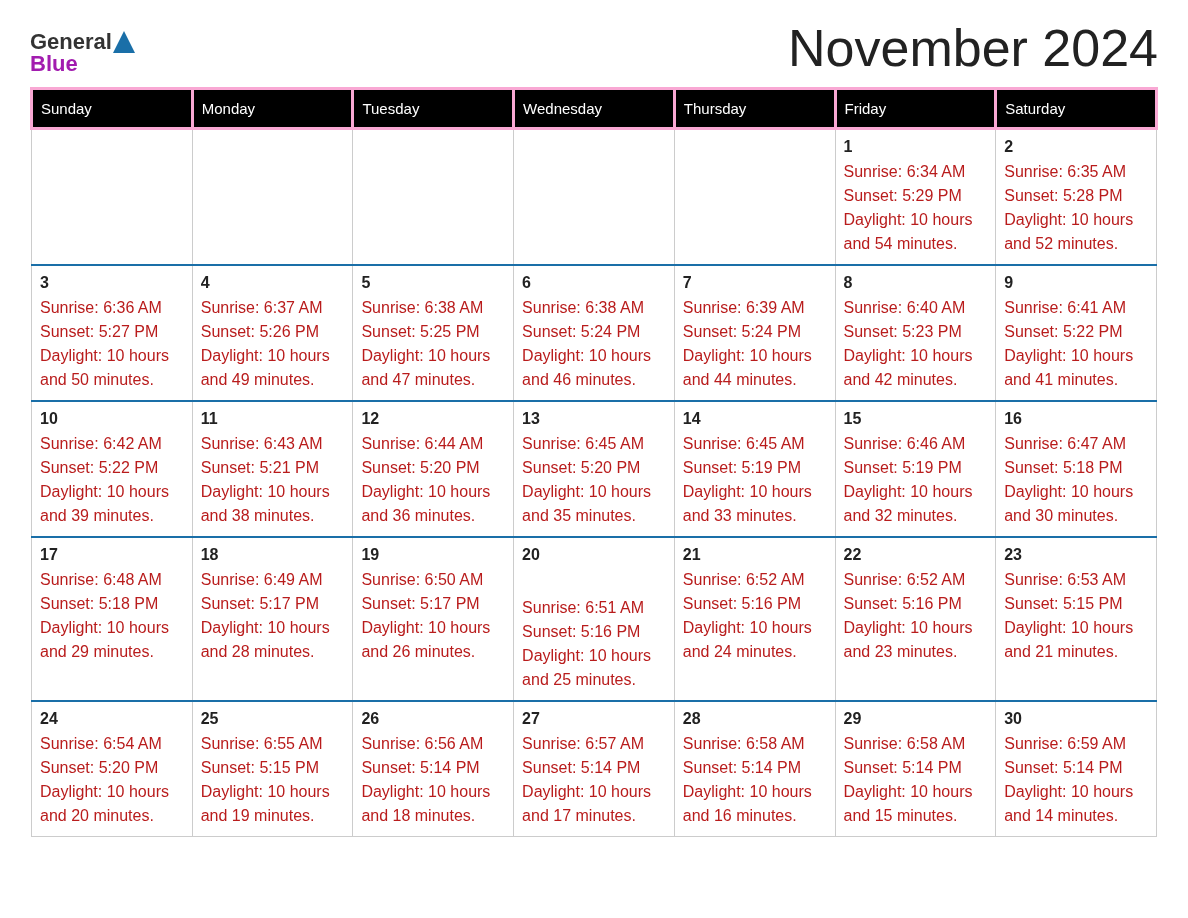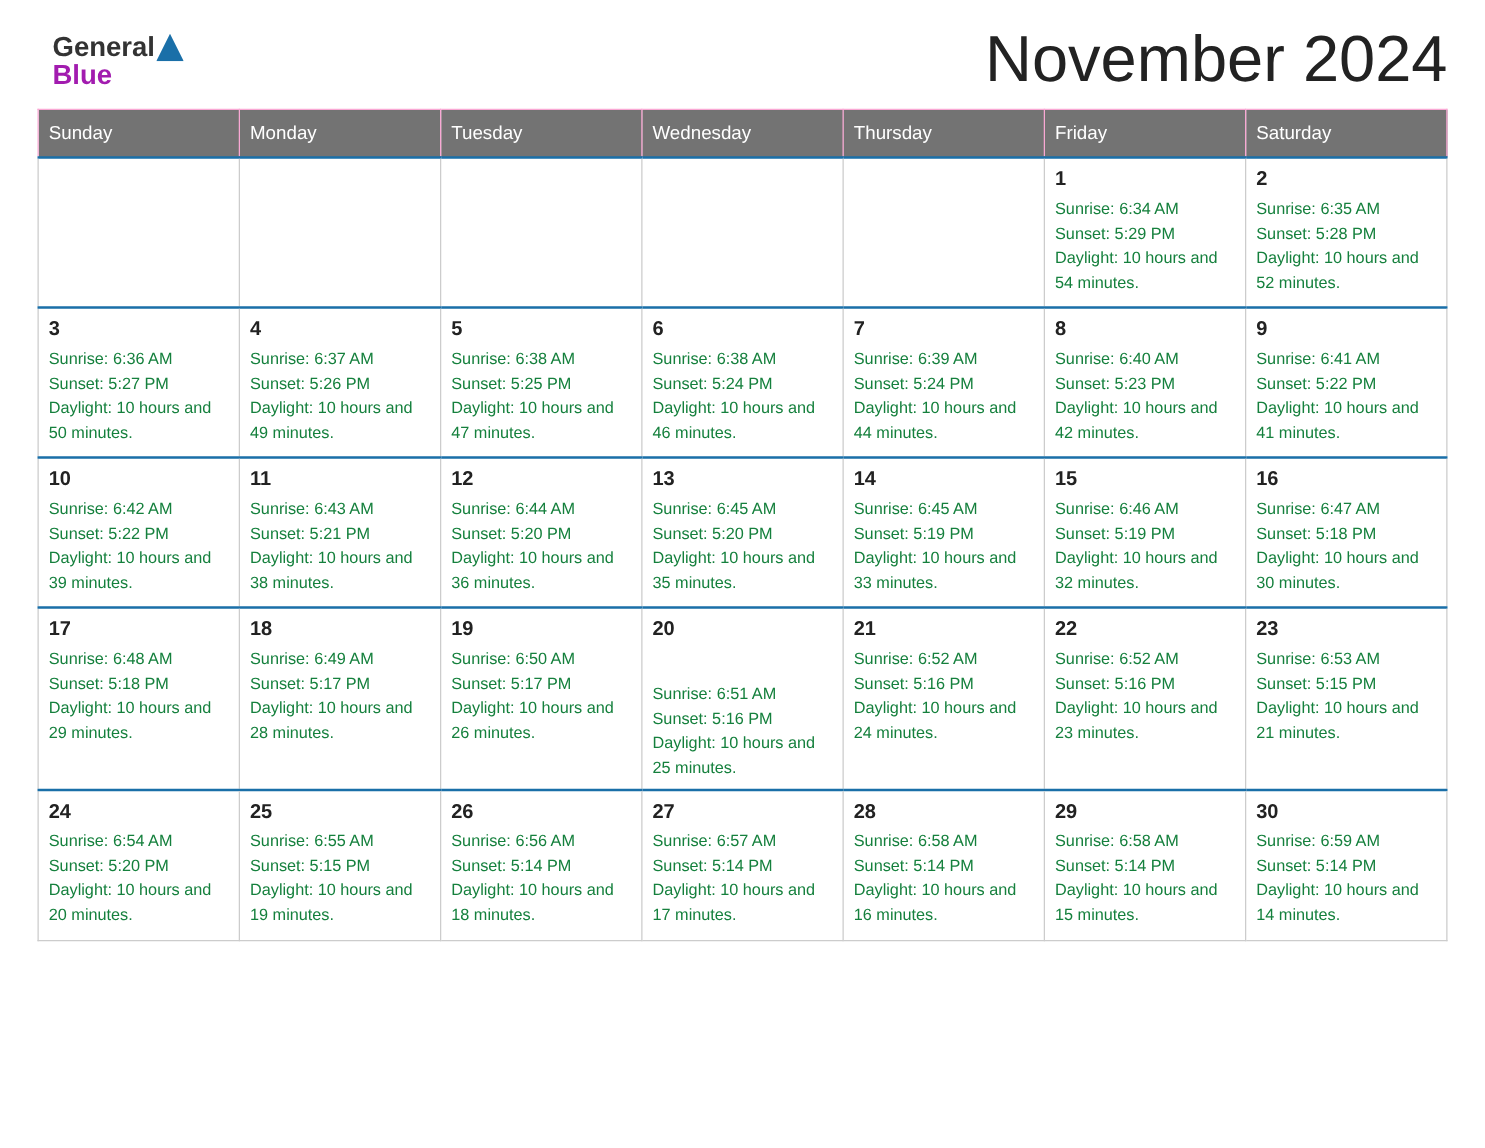--- a/index.html
+++ b/index.html
@@ -6,23 +6,22 @@
     body {
       font-family: Arial, sans-serif;
       background: #fff;
       padding: 20px 30px;
       width: 1188px;
       min-height: 918px;
     }
     .header-row {
       display: flex;
       justify-content: space-between;
-      align-items: center;
+      align-items: flex-end;
       margin-bottom: 10px;
-      margin-left: 12px;
     }
     .logo-text-general {
       font-size: 22px;
       font-weight: bold;
       color: #333;
     }
     .logo-block {
       display: flex;
       flex-direction: column;
       align-items: flex-start;
@@ -50,49 +49,49 @@
       font-size: 20px;
       color: #555;
       margin-top: 4px;
     }
     .calendar {
       width: 100%;
       border-collapse: collapse;
       margin-top: 10px;
     }
     .calendar th {
-      background-color: #737373;
+      background-color: #000000;
       color: #fff;
       padding: 10px 8px;
       font-size: 15px;
       font-weight: normal;
       text-align: left;
-      border: 1px solid #f9a8d4;
+      border: 3px solid #f9a8d4;
     }
     .calendar td {
       vertical-align: top;
       padding: 8px;
       border: 1px solid #ccc;
       border-top: 2px solid #1a6fa8;
       font-size: 12.5px;
       color: #333;
       width: 14.28%;
       min-height: 100px;
       height: 120px;
     }
     .day-number {
       font-size: 16px;
       font-weight: bold;
       color: #222;
       margin-bottom: 4px;
       display: block;
     }
     .day-info {
-      font-size: 13px;
-      color: #15803d;
+      font-size: 16px;
+      color: #b91c1c;
       line-height: 1.5;
     }
     .empty-cell {
       background: #fff;
     }
   </style>
 </head>
 <body>
 
 <div class="header-row">

